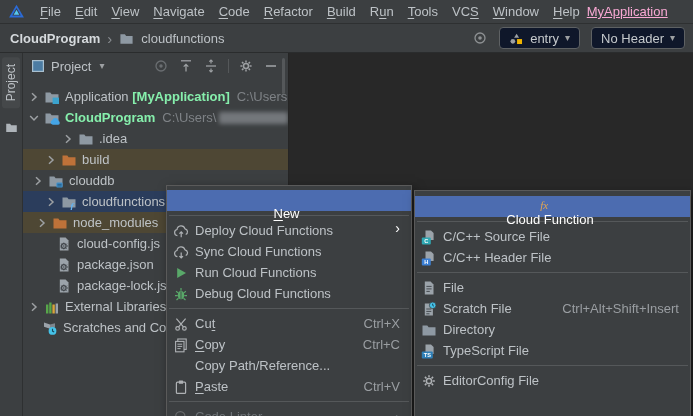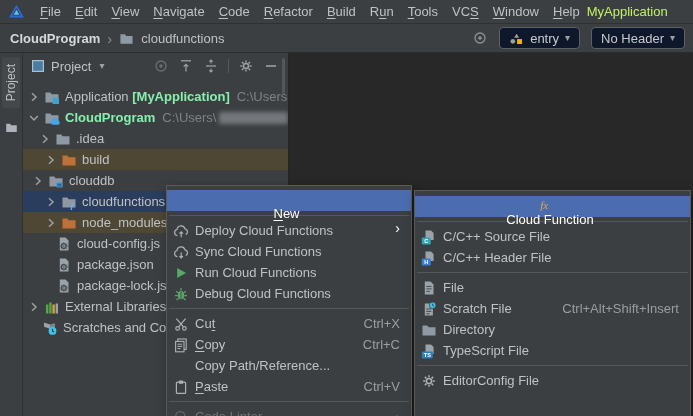--- a/index.html
+++ b/index.html
@@ -6,21 +6,21 @@
   #app{position:relative;width:693px;height:416px;overflow:hidden;background:#3C3F41;
        font-family:"Liberation Sans",sans-serif;font-size:13px;color:#BDC2C6;
        -webkit-font-smoothing:antialiased;user-select:none;}
   svg{display:block}
   
   .menubar{position:absolute;left:0;top:0;right:0;height:23px;display:flex;align-items:center;
            background:#3C3F41;border-bottom:1px solid #2E3031;z-index:5;}
   .logo{width:17px;height:17px;margin:0 8px 0 8px;flex:0 0 auto;}
   .menu-item{padding:2px 7px;color:#BDC2C6;cursor:default;}
   .menu-item u{text-underline-offset:2px;}
-  .win-title{margin-left:auto;margin-right:26px;color:#bef264;}
+  .win-title{margin-left:auto;margin-right:26px;color:#f9a8d4;text-decoration:underline;}
   
   .toolbar{position:absolute;left:0;top:24px;right:0;height:28px;display:flex;align-items:center;
            background:#3C3F41;border-bottom:1px solid #2A2C2D;z-index:5;}
   .breadcrumb{display:flex;align-items:center;gap:7px;padding-left:10px;}
   .bc-root{font-weight:bold;color:#D6DADD;}
   .bc-sep{color:#8A8E92;font-size:15px;line-height:1;}
   .bc-item{color:#BDC2C6;}
   .toolbar-right{margin-left:auto;display:flex;align-items:center;gap:11px;padding-right:8px;}
   .tb-icon{width:16px;height:16px;}
   .combo{height:20px;display:flex;align-items:center;gap:6px;padding:0 9px;
@@ -217,21 +217,21 @@
           <span class="ticon">
             <svg width="16" height="16" viewBox="0 0 16 16">
               <path d="M1.5 3.5h4.8l1.3 1.8h6.9v8.2H1.5z" fill="#8E99A3"></path>
               <path d="M8.8 14.8a2.4 2.4 0 0 1-.4-4.7 3.2 3.2 0 0 1 6.2.9 2 2 0 0 1-.6 3.8z" fill="#45A5E6"></path>
             </svg>
           </span>
           <span class="tbold">CloudProgram</span>
           <span class="tpath">C:\Users\</span>
           <span class="redact"></span>
         </div>
-        <div class="tree-row" style="padding-left: 15px;">
+        <div class="tree-row" style="padding-left: 38px;">
           <span class="chev">
             <svg width="16" height="16" viewBox="0 0 16 16">
               <path d="M6 4.2L10 8l-4 3.8" fill="none" stroke="#9DA0A3" stroke-width="1.5"></path>
             </svg>
           </span>
           <span class="ticon">
             <svg width="16" height="16" viewBox="0 0 16 16">
               <path d="M1.5 3.5h4.8l1.3 1.8h6.9v8.2H1.5z" fill="#8E99A3"></path>
             </svg>
           </span>
@@ -272,21 +272,21 @@
             </svg>
           </span>
           <span class="ticon">
             <svg width="16" height="16" viewBox="0 0 16 16">
               <path d="M1.5 3.5h4.8l1.3 1.8h6.9v8.2H1.5z" fill="#8E99A3"></path>
               <text x="9.2" y="15.6" font-size="10" font-style="italic" font-weight="bold" fill="#64B2F0" font-family="Liberation Serif,serif">f</text>
             </svg>
           </span>
           <span>cloudfunctions</span>
         </div>
-        <div class="tree-row excluded" style="padding-left: 21px;">
+        <div class="tree-row excluded" style="padding-left: 12px;">
           <span class="chev">
             <svg width="16" height="16" viewBox="0 0 16 16">
               <path d="M6 4.2L10 8l-4 3.8" fill="none" stroke="#9DA0A3" stroke-width="1.5"></path>
             </svg>
           </span>
           <span class="ticon">
             <svg width="16" height="16" viewBox="0 0 16 16">
               <path d="M1.5 3.5h4.8l1.3 1.8h6.9v8.2H1.5z" fill="#BE7239"></path>
             </svg>
           </span>

